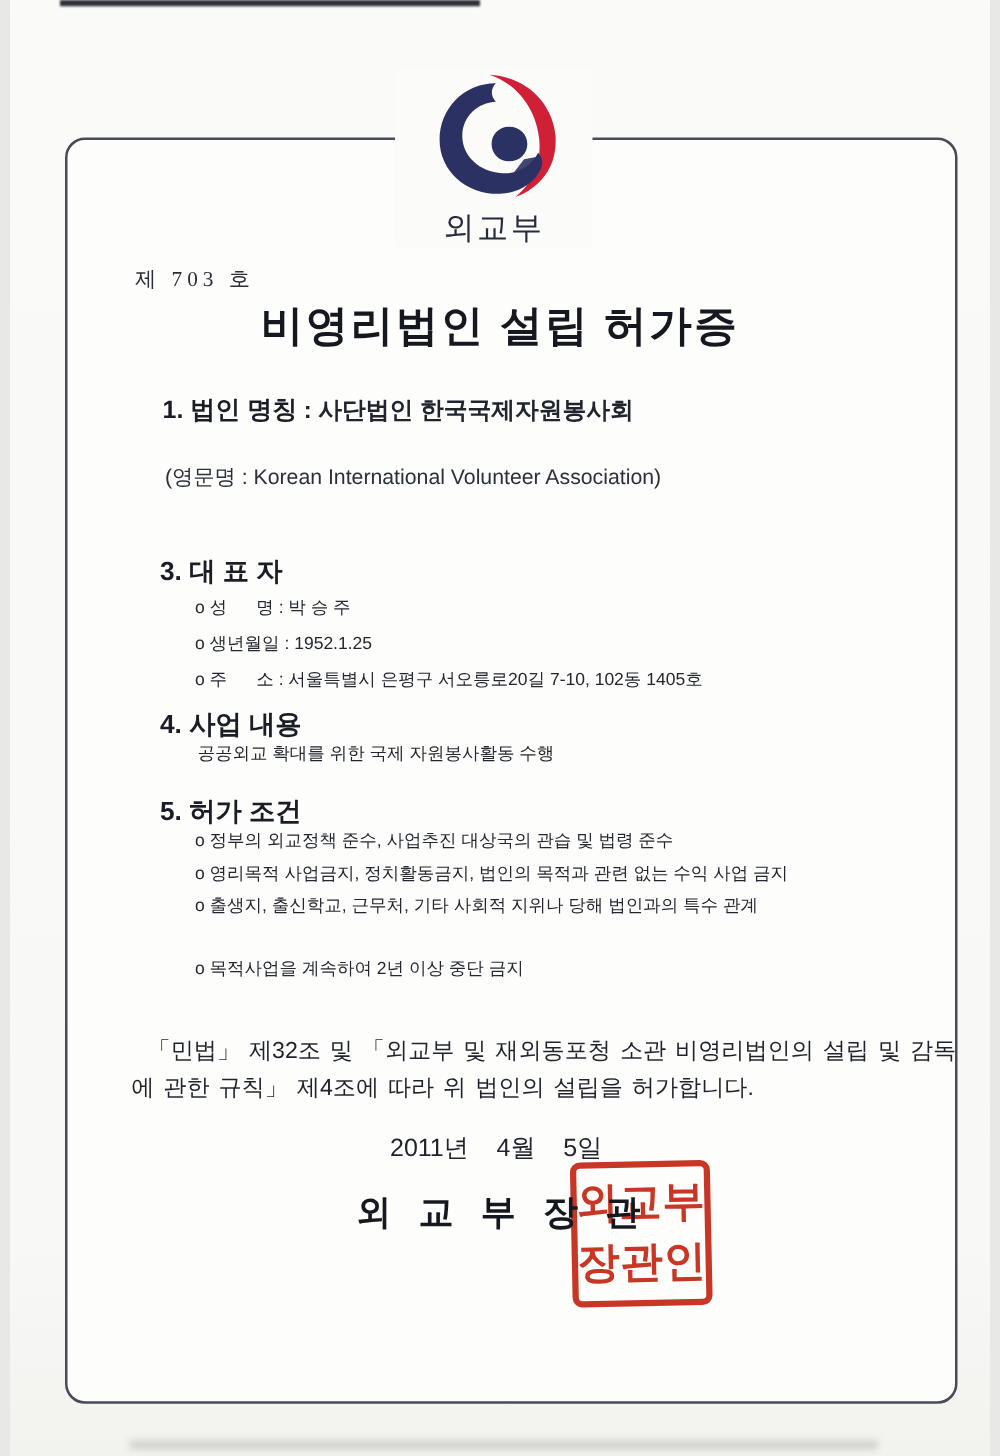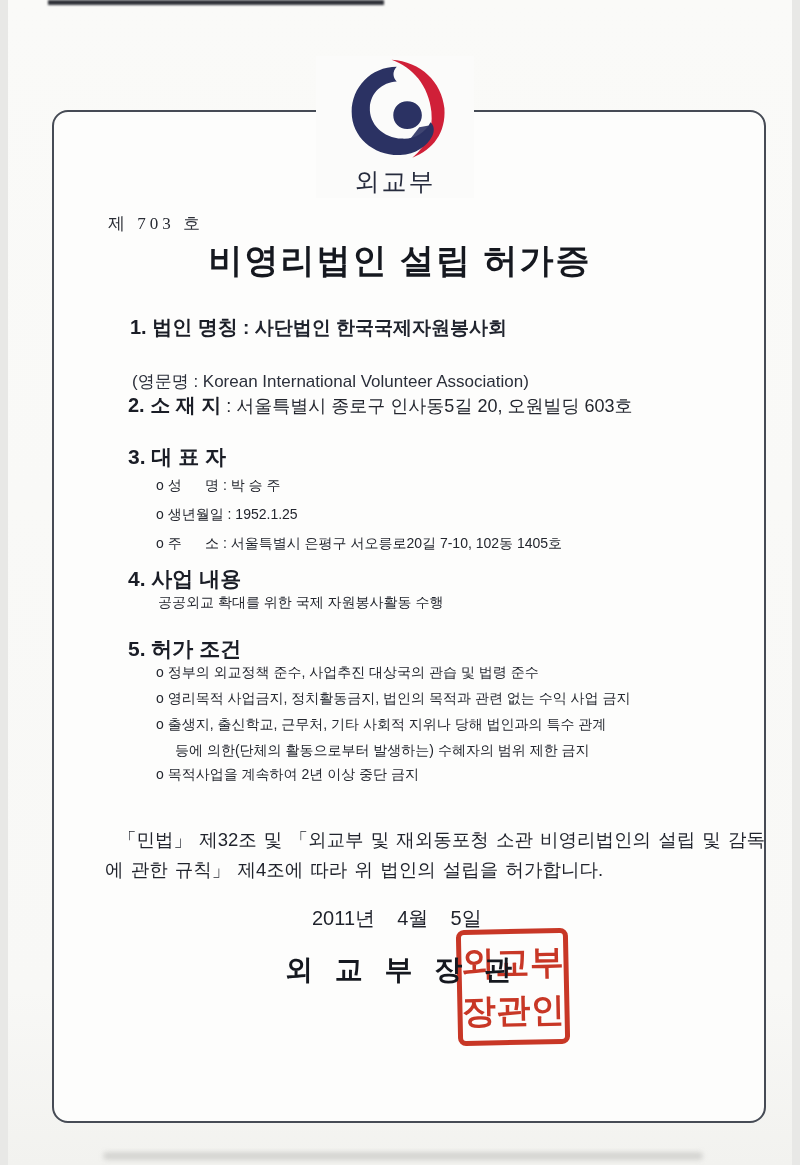--- a/index.html
+++ b/index.html
@@ -85,35 +85,33 @@
     <div class="ministry-name">외교부</div>
   </div>
 
   <div class="doc-number">제 703 호</div>
 
   <div class="doc-title">비영리법인 설립 허가증</div>
 
   <div class="abs" style="left:122px; top:314px;"><span class="sec-label">1. 법인 명칭</span><span class="sec-value"> : 사단법인 한국국제자원봉사회</span></div>
   <div class="abs english-line" style="left:124px; top:347px;margin-top:23px;">(영문명 : Korean International Volunteer Association)</div>
 
-  <div class="abs" style="left:120px; top:392px;"><span class="sec-label">2. 소 재 지</span><span class="sec-value-light"> : 서울특별시 종로구 인사동5길 20, 오원빌딩 603호</span></div>
 
   <div class="abs sec-label" style="left:120px; top:443px; font-size:21px;">3. 대 표 자</div>
   <div class="abs sub-item" style="left:148px; top:477px;">o 성      명 : 박 승 주</div>
   <div class="abs sub-item" style="left:148px; top:506px;">o 생년월일 : 1952.1.25</div>
   <div class="abs sub-item" style="left:148px; top:535px;">o 주      소 : 서울특별시 은평구 서오릉로20길 7-10, 102동 1405호</div>
 
   <div class="abs sec-label" style="left:120px; top:565px; font-size:21px;">4. 사업 내용</div>
   <div class="abs sub-item" style="left:150px; top:594px;text-align:center;">공공외교 확대를 위한 국제 자원봉사활동 수행</div>
 
   <div class="abs sec-label" style="left:120px; top:635px; font-size:21px;">5. 허가 조건</div>
   <div class="abs sub-item" style="left:148px; top:664px;">o 정부의 외교정책 준수, 사업추진 대상국의 관습 및 법령 준수</div>
   <div class="abs sub-item" style="left:148px; top:690px;">o 영리목적 사업금지, 정치활동금지, 법인의 목적과 관련 없는 수익 사업 금지</div>
   <div class="abs sub-item" style="left:148px; top:716px;">o 출생지, 출신학교, 근무처, 기타 사회적 지위나 당해 법인과의 특수 관계</div>
-  <div class="abs sub-item" style="left:167px; top:742px;">등에 의한(단체의 활동으로부터 발생하는) 수혜자의 범위 제한 금지</div>
   <div class="abs sub-item" style="left:148px; top:766px;">o 목적사업을 계속하여 2년 이상 중단 금지</div>
 
   <div class="abs closing-line" style="left:110px; top:827px;">「민법」 제32조 및 「외교부 및 재외동포청 소관 비영리법인의 설립 및 감독</div>
   <div class="abs closing-line" style="left:97px; top:857px;">에 관한 규칙」 제4조에 따라 위 법인의 설립을 허가합니다.</div>
 
   <div class="abs date-line" style="left:304px; top:905px;">2011년    4월    5일</div>
   <div class="abs signer-line" style="left:277px; top:951px;">외 교 부 장 관</div>
 
   <div class="stamp">
     <span>외교부</span>

